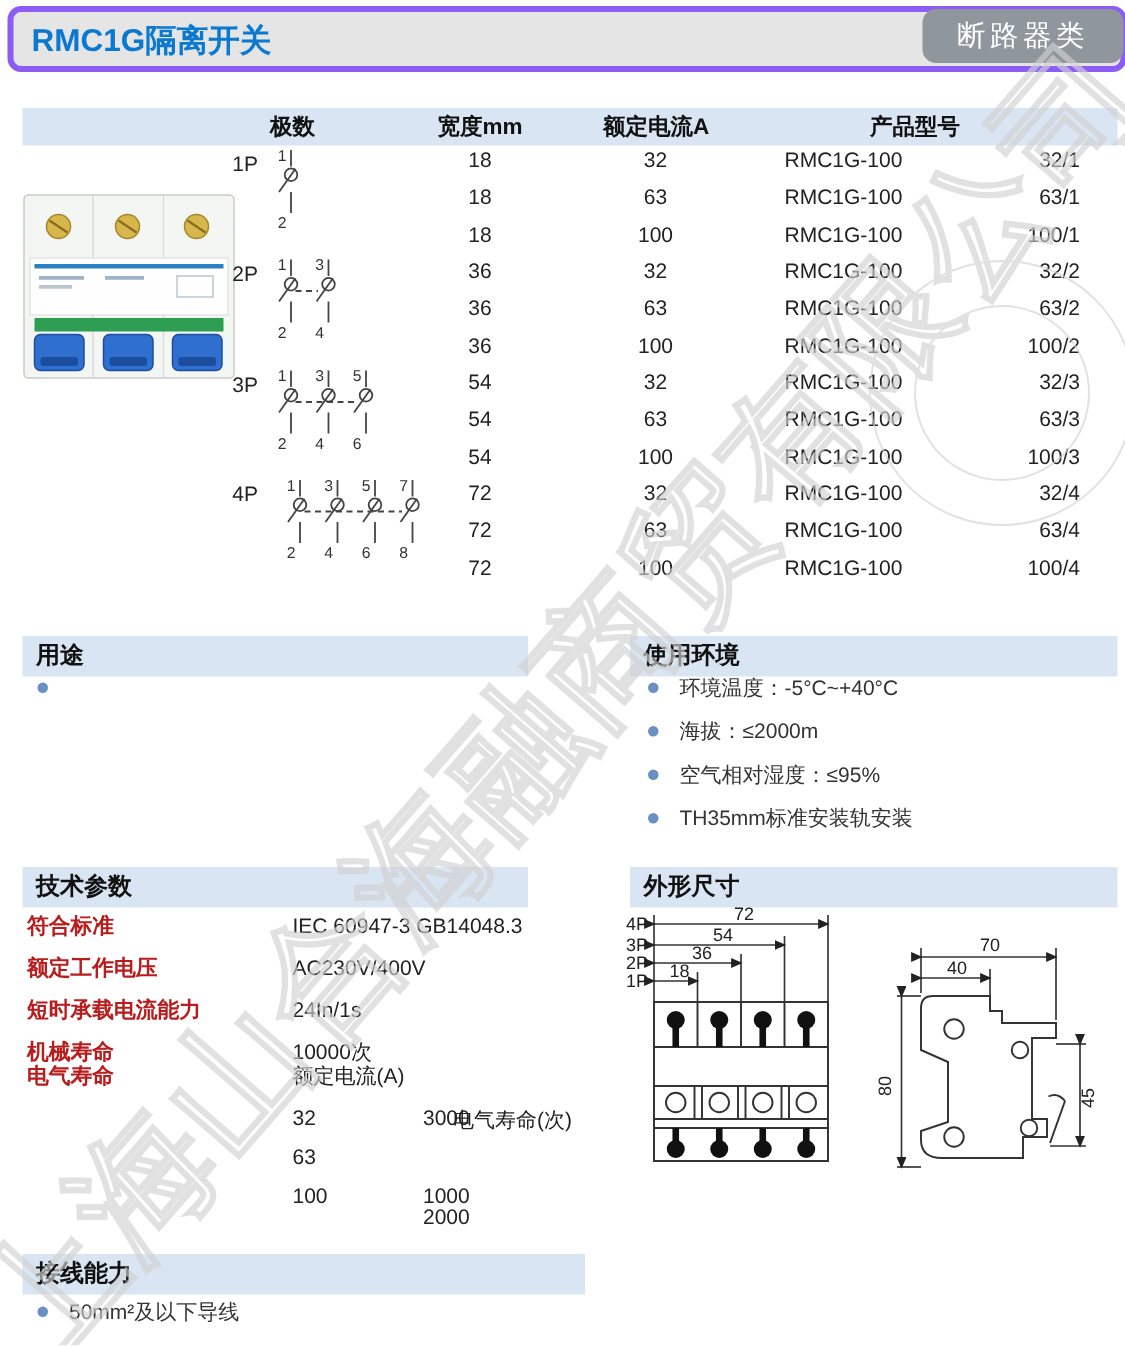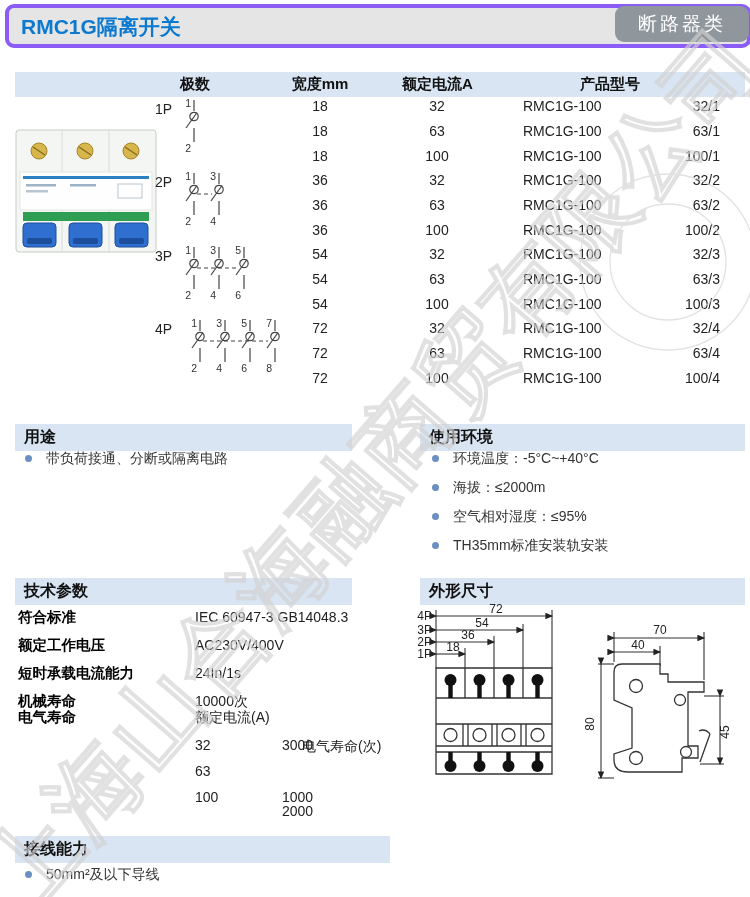--- a/index.html
+++ b/index.html
@@ -31,21 +31,21 @@
   .schem text { font-size:10.5px; fill:#333; font-family:"Liberation Sans","DejaVu Sans",sans-serif; }
   .schem line, .schem circle { stroke:#444; stroke-width:1.2; fill:none; }
 
   
   .secbar { position:absolute; height:27px; background:#d9e5f2; display:flex; align-items:center;
             padding-left:9px; box-sizing:border-box; font-size:16px; font-weight:bold; color:#111; }
   .bullet { position:absolute; display:flex; align-items:flex-start; font-size:14px; color:#333; }
   .dot { width:7px; height:7px; border-radius:50%; background:#6b8fc1; margin:5px 14px 0 0; flex:0 0 auto; }
 
   
-  .p-label { position:absolute; left:18px; font-size:14.5px; font-weight:bold; color:#000000; }
+  .p-label { position:absolute; left:18px; font-size:14.5px; font-weight:bold; color:#b91c1c; }
   .p-value { position:absolute; left:195px; font-size:14px; color:#222; }
   .p-value2 { position:absolute; left:282px; font-size:14px; color:#222; }
 
   
   .draw { position:absolute; }
   .draw line, .draw path, .draw rect, .draw circle, .draw polygon { vector-effect:non-scaling-stroke; }
   .draw text { font-size:12px; fill:#222; font-family:"Liberation Sans","DejaVu Sans",sans-serif; }
 
   .watermark { position:absolute; left:0; top:0; pointer-events:none; z-index:5; }
 </style>
@@ -246,21 +246,20 @@
   <span class="c-c">100</span>
   <span class="c-m">RMC1G-100</span>
   <span class="c-v">100/4</span>
 </div>
 
 <div class="secbar" style="left:15px;top:424px;width:337px;">
   <span>用途</span>
 </div>
 <div class="bullet" style="left:25px;top:450px;width:320px;">
   <span class="dot"></span>
-  <span>带负荷接通、分断或隔离电路</span>
 </div>
 
 <div class="secbar" style="left:420px;top:424px;width:325px;">
   <span>使用环境</span>
 </div>
 <div class="bullet" style="left:432px;top:450px;width:308px;">
   <span class="dot"></span>
   <span>环境温度：-5°C~+40°C</span>
 </div>
 <div class="bullet" style="left:432px;top:479px;width:308px;">

